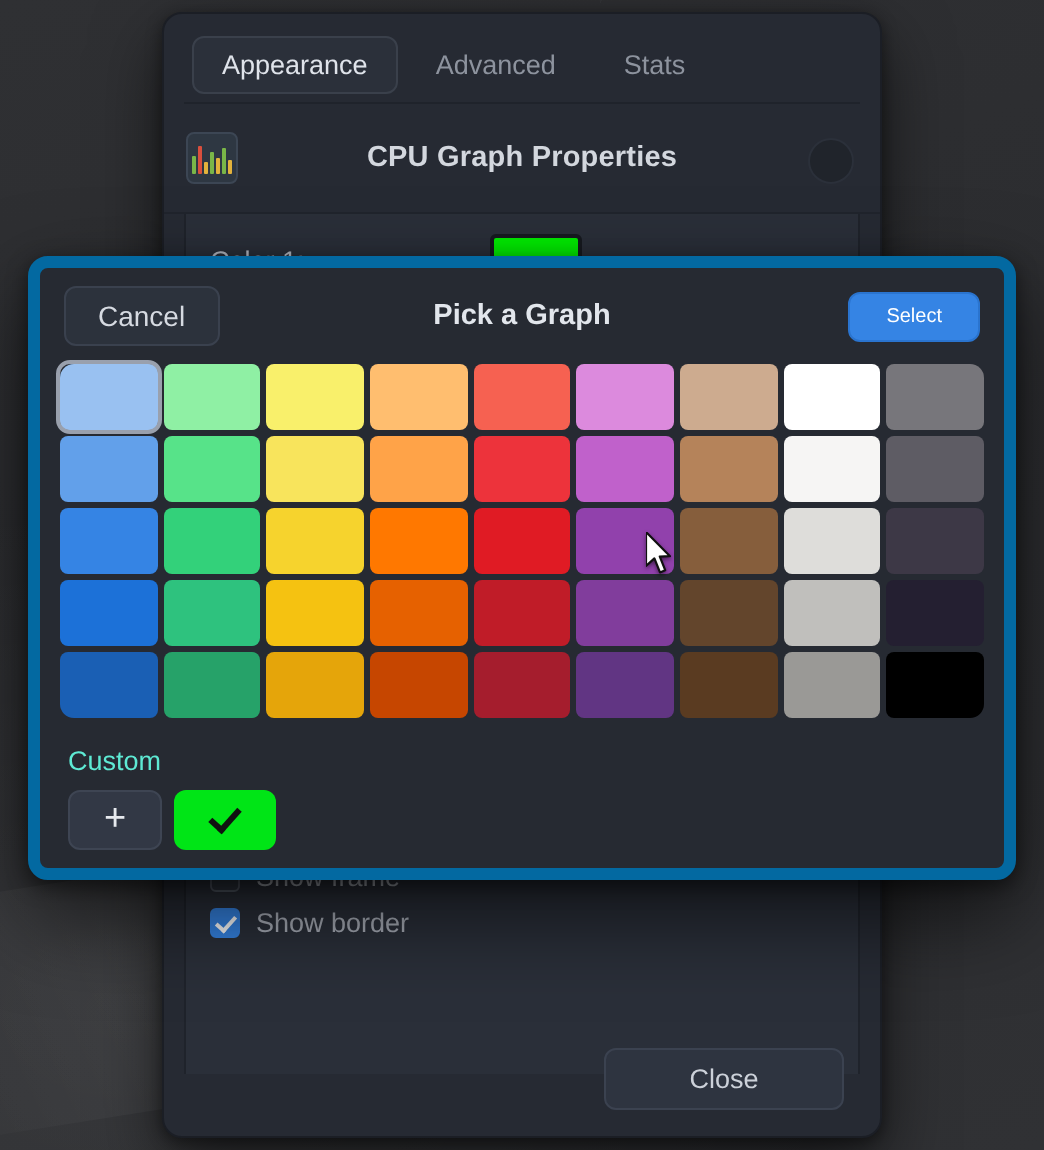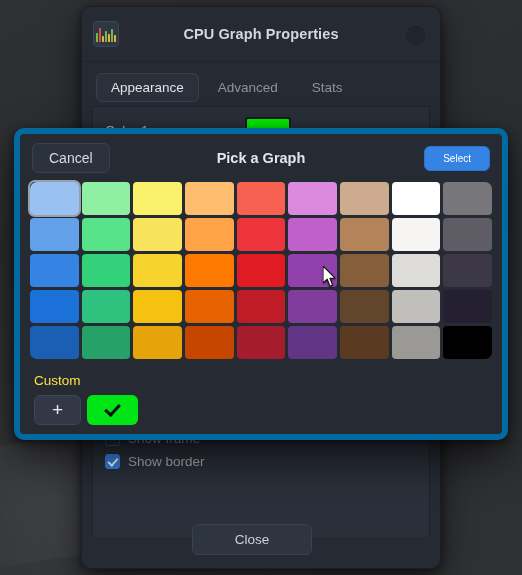--- a/index.html
+++ b/index.html
@@ -176,21 +176,21 @@
     transform: rotate(42deg);
   }
 
   #props-footer {
     position: absolute;
     left: 0; right: 0;
     bottom: 0;
     height: 58px;
     display: flex;
     align-items: center;
-    justify-content: center;
+    justify-content: flex-end;
     padding-right: 18px;
     box-sizing: border-box;
   }
   #close-button {
     min-width: 82px;
     padding: 7px 18px;
     font-size: 13.5px;
     color: #ccd1d9;
     background: #2e3440;
     border: 1px solid #3b4250;
@@ -269,21 +269,21 @@
   .sw.br { border-bottom-right-radius: 7px; }
   .sw.sel::after {
     content: "";
     position: absolute;
     inset: -2px;
     border: 2px solid #99a0ad;
     border-radius: 7px;
   }
 
   #custom-label {
-    color: #fde047;
+    color: #5eead4;
     font-size: 13.5px;
     padding: 14px 0 7px 14px;
   }
   #custom-row {
     display: flex;
     gap: 6px;
     padding-left: 14px;
   }
   #custom-add-button {
     width: 47px;
@@ -327,39 +327,39 @@
   }
 </style>
 </head>
 <body>
 
 <div id="desktop">
   <div class="streak"></div>
 </div>
 
 <div id="props-window">
+
+  <div id="tabbar">
+    <div class="tab active">Appearance</div>
+    <div class="tab">Advanced</div>
+    <div class="tab">Stats</div>
+  </div>
 
   <div id="props-titlebar">
     <div id="app-icon">
       <i style="height:9px;background:#7ab648"></i>
       <i style="height:14px;background:#d94f3d"></i>
       <i style="height:6px;background:#e3b23c"></i>
       <i style="height:11px;background:#7ab648"></i>
       <i style="height:8px;background:#e3b23c"></i>
       <i style="height:13px;background:#7ab648"></i>
       <i style="height:7px;background:#e3b23c"></i>
     </div>
     <div id="props-title">CPU Graph Properties</div>
     <div id="win-circle-btn"></div>
-  </div>
-
-  <div id="tabbar">
-    <div class="tab active">Appearance</div>
-    <div class="tab">Advanced</div>
-    <div class="tab">Stats</div>
   </div>
 
   <div id="props-content">
     <div class="row">
       <div class="color-label">Color 1:</div>
       <div class="color-swatch-btn" style="background: rgb(0, 238, 0);"></div>
     </div>
 
     <div style="position:absolute; left:0; right:0; top:320px;">
       <div class="check-row">

